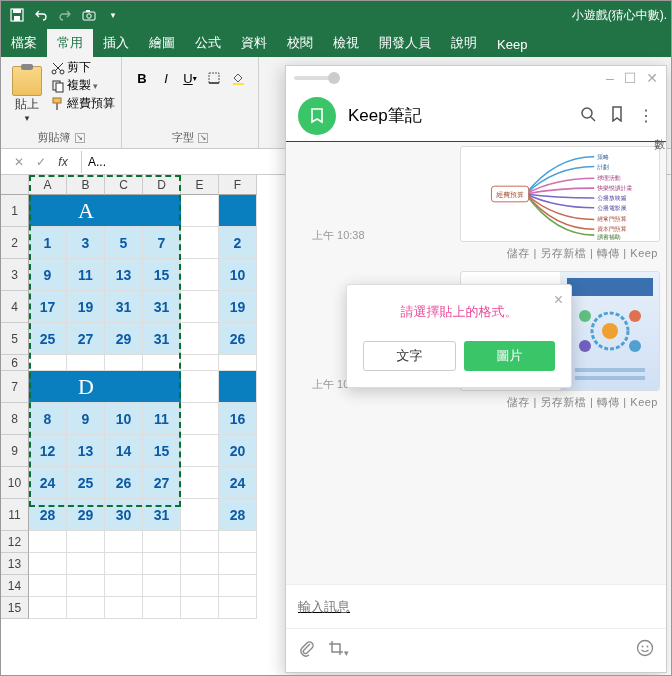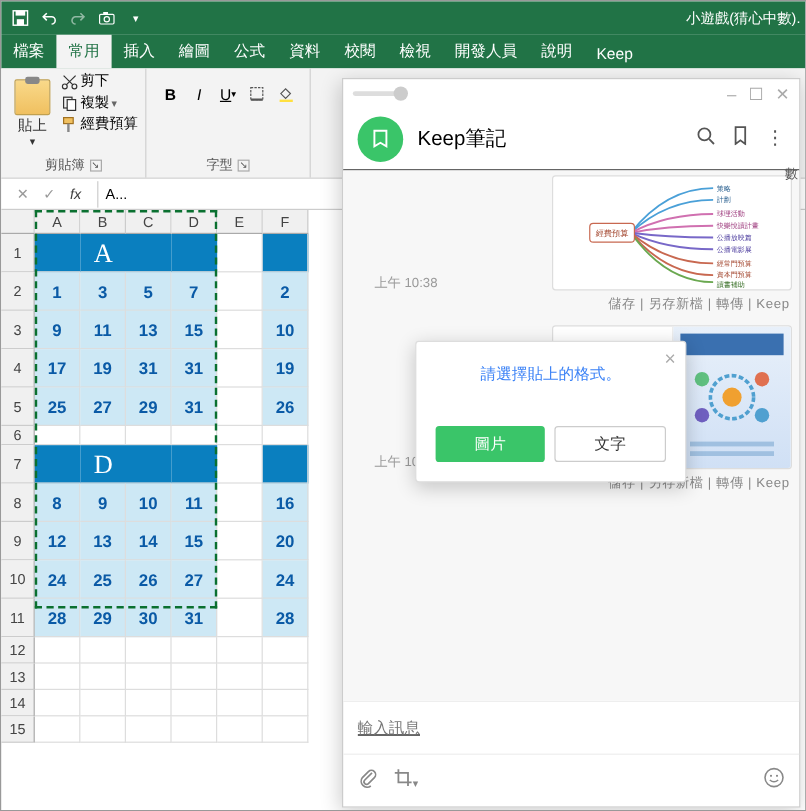--- a/index.html
+++ b/index.html
@@ -67,21 +67,21 @@
 .msg { display: flex; flex-direction: column; align-items: flex-end; margin-bottom: 6px; position: relative; }
 .msg-thumb { width: 200px; height: 96px; background: #fff; border: 1px solid #ddd; border-radius: 3px; overflow: hidden; display: flex; }
 .msg-thumb.tall { height: 120px; }
 .thumb-half { flex: 1; padding: 4px; display: flex; align-items: center; justify-content: center; }
 .mindmap { width: 100%; height: 100%; }
 .msg-time { position: absolute; left: 20px; bottom: 22px; font-size: 11px; color: #999; }
 .msg-actions { font-size: 11px; color: #888; padding: 4px 2px; letter-spacing: 0.5px; }
 .msg-actions span { cursor: pointer; }
 .dialog { position: absolute; left: 60px; top: 142px; width: 226px; background: #fff; border: 1px solid #ddd; border-radius: 3px; box-shadow: 0 4px 16px rgba(0,0,0,0.2); padding: 18px 16px 16px; z-index: 10; }
 .dialog-close { position: absolute; right: 8px; top: 6px; color: #aaa; cursor: pointer; font-size: 16px; }
-.dialog-msg { text-align: center; font-size: 13px; color: #3b82f6; margin-bottom: 34px; }
+.dialog-msg { text-align: center; font-size: 13px; color: #ec4899; margin-bottom: 20px; }
 .dialog-btns { display: flex; gap: 8px; justify-content: center; }
 .dbtn { flex: 1; height: 30px; border-radius: 3px; display: flex; align-items: center; justify-content: center; font-size: 13px; cursor: pointer; }
 .dbtn.primary { background: #3ac569; color: #fff; }
 .dbtn.secondary { background: #fff; border: 1px solid #ccc; color: #333; }
 .panel-input { height: 44px; border-top: 1px solid #eee; display: flex; align-items: center; padding: 0 12px; }
 .panel-input input { flex: 1; border: none; outline: none; font-size: 13px; text-decoration: underline; }
 .panel-tools { height: 44px; border-top: 1px solid #eee; display: flex; align-items: center; padding: 0 12px; gap: 14px; color: #888; font-size: 18px; }
 .panel-tools .smile { margin-left: auto; }
 .ribbon-right-label { position: absolute; right: 6px; top: 136px; font-size: 11px; color: #555; writing-mode: horizontal-tb; }
 </style>
@@ -464,22 +464,22 @@
         <span>另存新檔</span> | 
         <span>轉傳</span> | 
         <span>Keep</span>
       </div>
     </div>
 
     <div class="dialog">
       <div class="dialog-close">×</div>
       <div class="dialog-msg">請選擇貼上的格式。</div>
       <div class="dialog-btns">
+        <div class="dbtn secondary">文字</div>
         <div class="dbtn primary">圖片</div>
-        <div class="dbtn secondary">文字</div>
       </div>
     </div>
   </div>
   <div class="panel-input">
     <input placeholder="輸入訊息" style="">
   </div>
   <div class="panel-tools">
     <span><svg width="16" height="18" viewBox="0 0 16 18">
           <path d="M12 5 L6 11 A2 2 0 0 0 9 14 L14 9 A3.5 3.5 0 0 0 9 4 L4 9 A5 5 0 0 0 11 16" fill="none" stroke="#888" stroke-width="1.4"></path>
         </svg></span>

